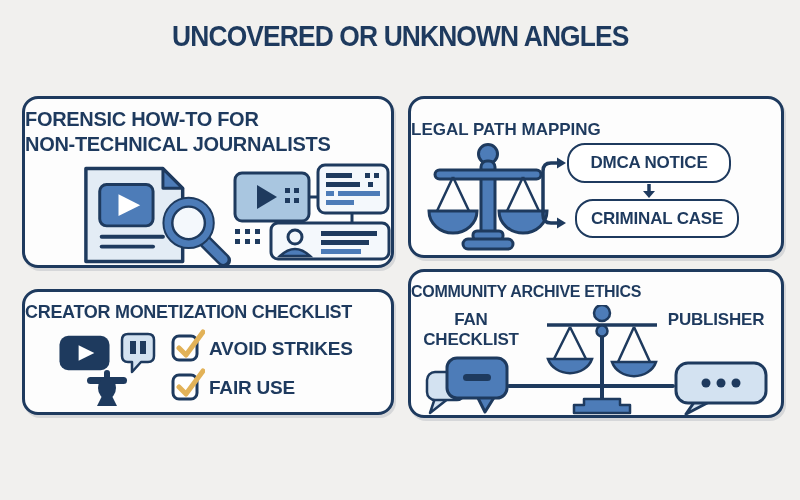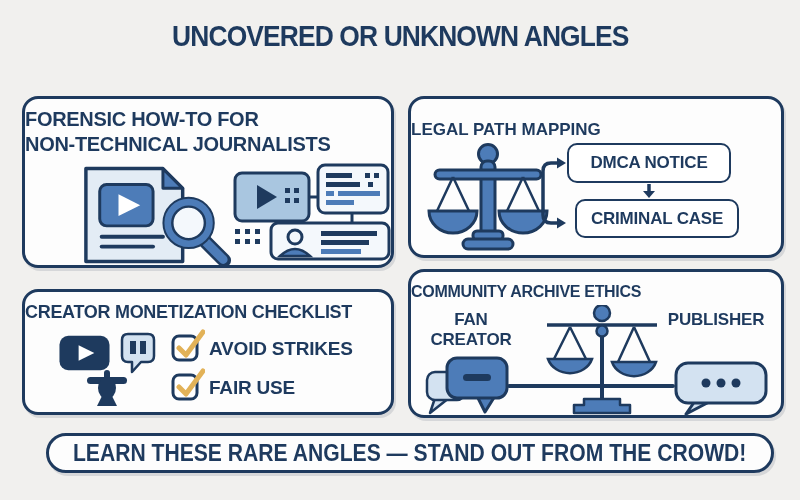--- a/index.html
+++ b/index.html
@@ -20,21 +20,21 @@
   .p-legal{left:408px;top:96px;width:376px;height:162px}
   .p-creator{left:22px;top:289px;width:372px;height:126px}
   .p-community{left:408px;top:269px;width:376px;height:149px}
   .ptitle{color:var(--navy);font-weight:bold;text-align:left}
   .p1t{padding-top:8px;font-size:20px;line-height:25px;letter-spacing:-0.3px}
   .p2t{padding-top:18px;font-size:17px;line-height:26px}
   .p3t{padding-top:9px;font-size:18px;line-height:23px;letter-spacing:-0.3px}
   .p4t{padding-top:7px;font-size:16px;line-height:26px;letter-spacing:-0.3px}
   .abs{position:absolute}
   .flowbox{position:absolute;width:164px;background:#fff;border:2.5px solid var(--navy);
-           border-radius:10px;display:flex;align-items:center;justify-content:center;
+           border-radius:18px;display:flex;align-items:center;justify-content:center;
            color:var(--navy);font-weight:bold;font-size:17px;letter-spacing:-0.2px}
   .fb1{left:156px;top:44px;height:40px}
   .fb2{left:164px;top:100px;height:39px}
   .chk-label{position:absolute;color:var(--navy);font-weight:bold;font-size:19px;line-height:24px;letter-spacing:-0.2px}
   .side-label{position:absolute;color:var(--navy);font-weight:bold;font-size:17px;line-height:20px;text-align:center;letter-spacing:-0.2px}
   .beam-line{position:absolute;left:96px;top:112px;width:168px;height:3.5px;background:var(--navy);border-radius:2px}
   .banner{position:absolute;left:46px;top:433px;width:728px;height:40px;background:var(--panelbg);
           border:3px solid var(--navy);border-radius:21px;display:flex;align-items:center;justify-content:center;
           color:var(--navy);font-weight:bold;font-size:24px;box-shadow:2px 3px 0 rgba(95,105,120,0.18)}
   
@@ -158,21 +158,21 @@
       <rect x="2" y="8" width="24" height="24" rx="6" class="f-white s-navy" stroke-width="3"></rect>
       <path d="M8,20 L15,27 L32,4" class="n s-gold" stroke-width="5" stroke-linecap="round" stroke-linejoin="round"></path>
     </svg>
     <div class="chk-label" style="left:184px;top:84px">FAIR USE</div>
   </div>
 
   <div class="panel p-community">
     <div class="ptitle p4t">COMMUNITY ARCHIVE ETHICS</div>
     <div class="side-label" style="left:8px;top:38px;width:104px">
       <div>FAN</div>
-      <div>CREATOR</div>
+      <div>CHECKLIST</div>
     </div>
     <div class="side-label" style="left:238px;top:38px;width:134px">
       <div>PUBLISHER</div>
     </div>
     <div class="beam-line"></div>
     <svg class="abs" style="left:14px;top:84px" width="88" height="60" viewBox="0 0 88 60">
       <path d="M10,42 L5,57 L24,42 Z" class="f-light s-navy" stroke-width="2.5" stroke-linejoin="round"></path>
       <rect x="2" y="16" width="38" height="28" rx="8" class="f-light s-navy" stroke-width="2.5"></rect>
       <path d="M52,40 L60,56 L70,40 Z" class="f-blue s-navy" stroke-width="3" stroke-linejoin="round"></path>
       <rect x="22" y="2" width="60" height="40" rx="10" class="f-blue s-navy" stroke-width="3"></rect>
@@ -191,17 +191,14 @@
     </svg>
     <svg class="abs" style="left:262px;top:89px" width="96" height="54" viewBox="0 0 96 54">
       <path d="M22,40 L13,53 L38,40 Z" class="f-light s-navy" stroke-width="3" stroke-linejoin="round"></path>
       <rect x="3" y="2" width="90" height="40" rx="12" class="f-light s-navy" stroke-width="3"></rect>
       <circle cx="33" cy="22" r="4.5" class="f-navy"></circle>
       <circle cx="48" cy="22" r="4.5" class="f-navy"></circle>
       <circle cx="63" cy="22" r="4.5" class="f-navy"></circle>
     </svg>
   </div>
 
-  <div class="banner">
-    <span class="cond">LEARN THESE RARE ANGLES — STAND OUT FROM THE CROWD!</span>
-  </div>
 
 </div>
 
 </body></html>

